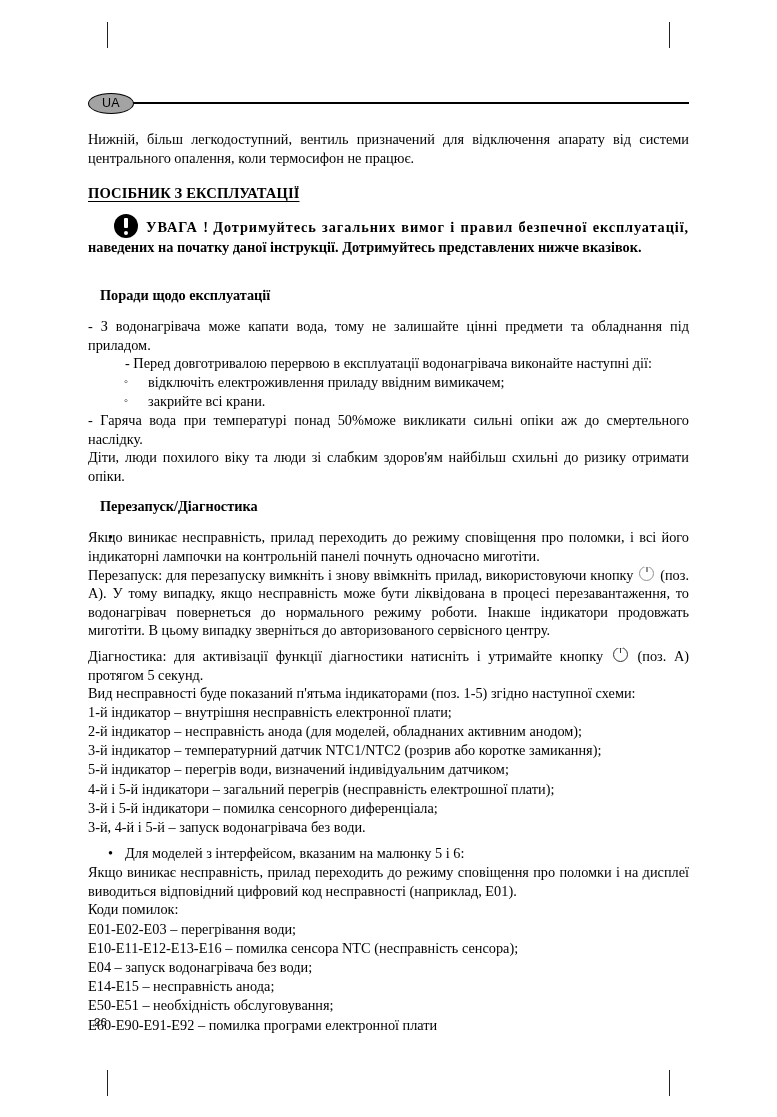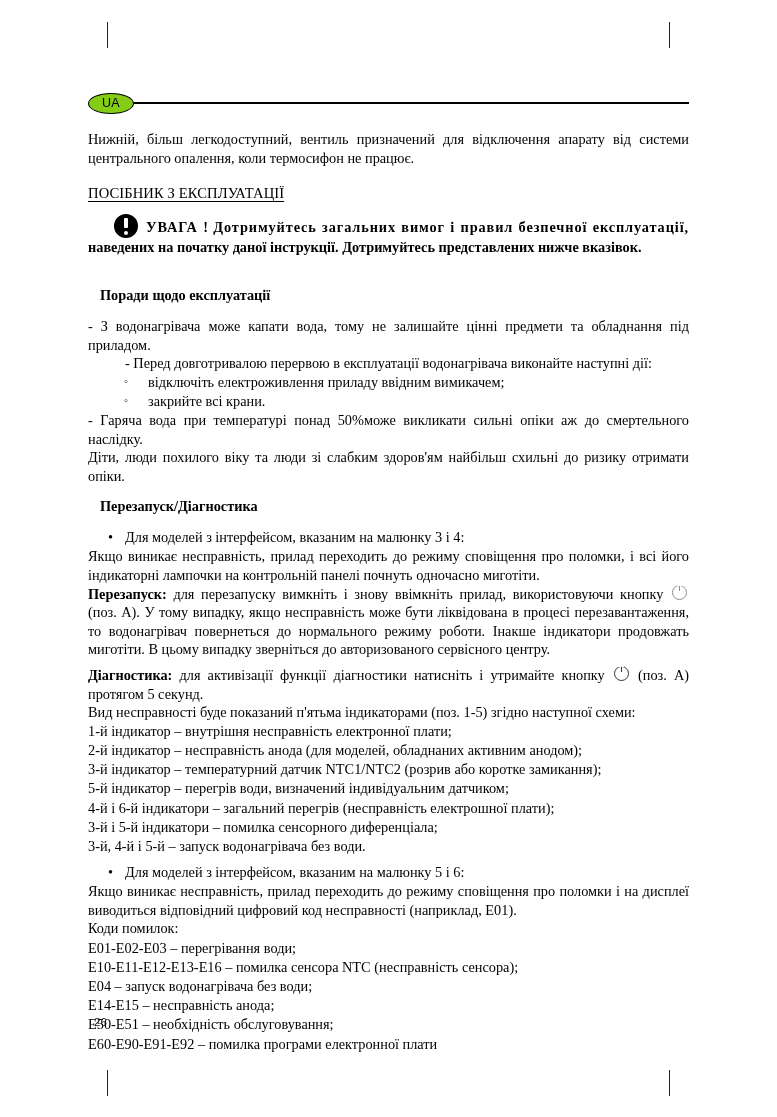--- a/index.html
+++ b/index.html
@@ -46,21 +46,21 @@
     height: 19px;
     border: 1.6px solid #000;
     border-radius: 50%;
     display: flex;
     align-items: center;
     justify-content: center;
     font-family: "Liberation Sans", "DejaVu Sans", sans-serif;
     font-size: 12.5px;
     letter-spacing: .4px;
     flex: 0 0 auto;
-    background: #84cc16;
+    background: #a3a3a3;
     position: relative;
     z-index: 2;
   }
   .locale-rule {
     flex: 1 1 auto;
     height: 1.6px;
     background: #000;
     margin-left: -3px;
   }
 
@@ -74,21 +74,21 @@
   }
   p.tj { text-align: justify; }
   p.tl { text-align: center; }
   .gap-sm { height: 7px; }
   .gap-md { height: 12px; }
   .gap-lg { height: 17px; }
 
   h2.section-title {
     margin: 0;
     font-size: 14.6px;
-    font-weight: normal;
+    font-weight: bold;
     text-decoration: underline;
     text-underline-offset: 3px;
     letter-spacing: .1px;
     display: inline-block;
     padding-right: 5px;
   }
 
   
   .warning {
     font-size: 14.3px;
@@ -156,21 +156,21 @@
     padding-left: 60px;
     position: relative;
   }
   .subbullet .odot {
     position: absolute;
     left: 36px;
     top: -1px;
     font-size: 11px;
   }
 
-  .lead { font-weight: bold; }
+  .lead { font-weight: normal; }
 
   
   .pwr {
     display: inline-block;
     width: 13px;
     height: 13px;
     border: 1.3px solid #333;
     border-radius: 50%;
     position: relative;
     vertical-align: -1px;
@@ -246,37 +246,37 @@
   <h3 class="sub">Поради щодо експлуатації</h3>
   <p class="t tj">- З водонагрівача може капати вода, тому не залишайте цінні предмети та обладнання під приладом.</p>
   <p class="t tl">- Перед довготривалою перервою в експлуатації водонагрівача виконайте наступні дії:</p>
   <div class="subbullet"><span class="odot">◦</span><span>відключіть електроживлення приладу ввідним вимикачем;</span></div>
   <div class="subbullet"><span class="odot">◦</span><span>закрийте всі крани.</span></div>
   <p class="t tj">- Гаряча вода при температурі понад 50%може   викликати сильні опіки аж до смертельного наслідку.</p>
   <p class="t tj">Діти, люди похилого віку та люди зі слабким здоров'ям найбільш  схильні до ризику отримати опіки.</p>
 
   <h3 class="sub">Перезапуск/Діагностика</h3>
 
-  <div class="bullet-line"><span class="dot">•</span><span>Для моделей з інтерфейсом, вказаним на малюнку 3 і 4:</span></div>
+  <div class="bullet-line"><span class="dot">•</span></div>
 
   <p class="t tj">Якщо виникає несправність, прилад переходить до режиму сповіщення про поломки, і всі його індикаторні лампочки на контрольній панелі почнуть одночасно миготіти.</p>
 
   <p class="t tj"><span class="lead">Перезапуск:</span> <span>для перезапуску вимкніть і знову ввімкніть прилад, використовуючи кнопку</span> <span class="pwr pwr-light"></span> <span>(поз. А). У тому випадку, якщо несправність може бути ліквідована в процесі перезавантаження, то водонагрівач повернеться до нормального режиму роботи. Інакше індикатори продовжать миготіти. В цьому випадку зверніться до авторизованого сервісного центру.</span></p>
 
   <div class="gap-sm"></div>
 
   <p class="t tj"><span class="lead">Діагностика:</span> <span>для активізації функції діагностики натисніть і  утримайте кнопку</span> <span class="pwr"></span> <span>(поз. А) протягом 5 секунд.</span></p>
 
   <p class="t tj">Вид несправності буде показаний п'ятьма індикаторами (поз. 1-5) згідно наступної схеми:</p>
 
   <div class="codeline">1-й індикатор – внутрішня несправність електронної плати;</div>
   <div class="codeline">2-й індикатор – несправність анода (для моделей, обладнаних активним анодом);</div>
   <div class="codeline">3-й індикатор – температурний датчик NTC1/NTC2 (розрив або коротке замикання);</div>
   <div class="codeline">5-й індикатор – перегрів води, визначений індивідуальним датчиком;</div>
-  <div class="codeline">4-й і 6-й індикатори – загальний перегрів (несправність електрошної плати);</div>
+  <div class="codeline">4-й і 5-й індикатори – загальний перегрів (несправність електрошної плати);</div>
   <div class="codeline">3-й і 5-й індикатори – помилка сенсорного диференціала;</div>
   <div class="codeline">3-й, 4-й і 5-й – запуск водонагрівача без води.</div>
 
   <div class="gap-sm"></div>
 
 
   <div class="bullet-line"><span class="dot">•</span><span>Для моделей з інтерфейсом, вказаним на малюнку 5 і 6:</span></div>
 
   <p class="t tj">Якщо виникає несправність, прилад переходить до режиму сповіщення про поломки і на дисплеї виводиться відповідний цифровий код несправності (наприклад, Е01).</p>
 

